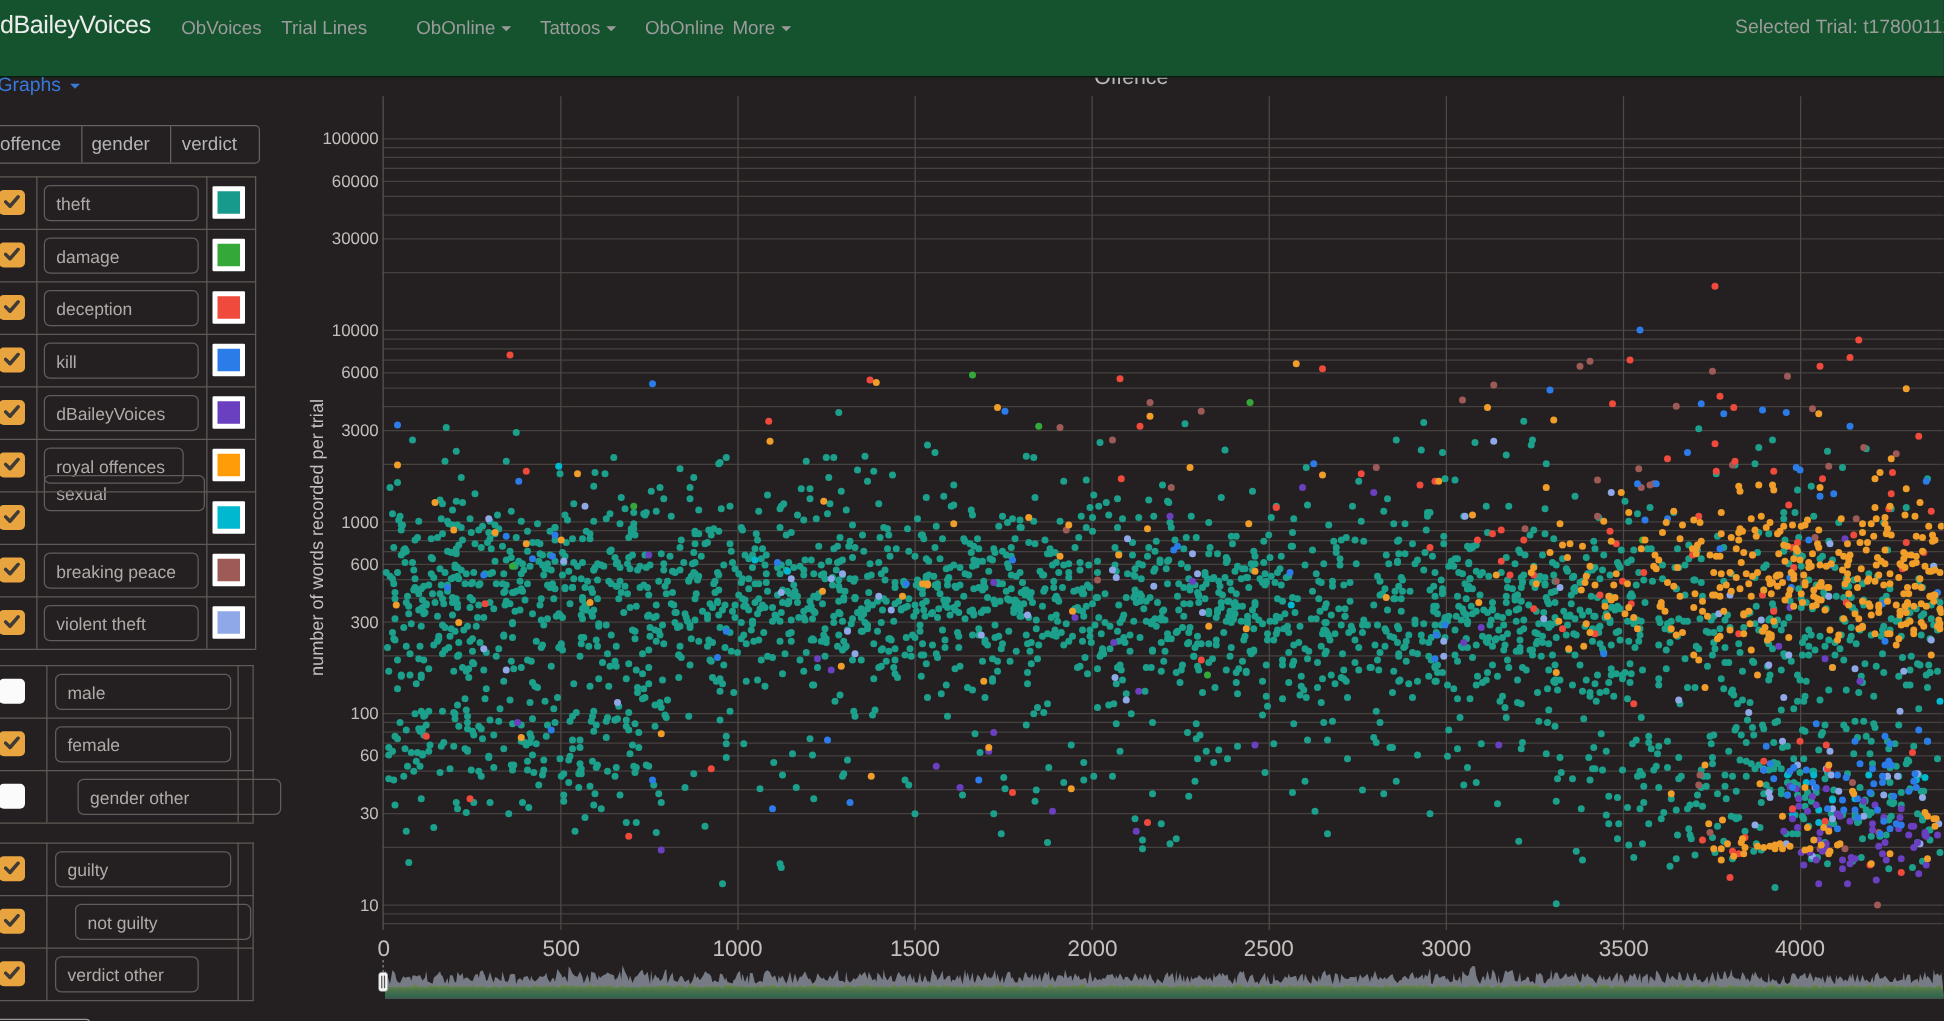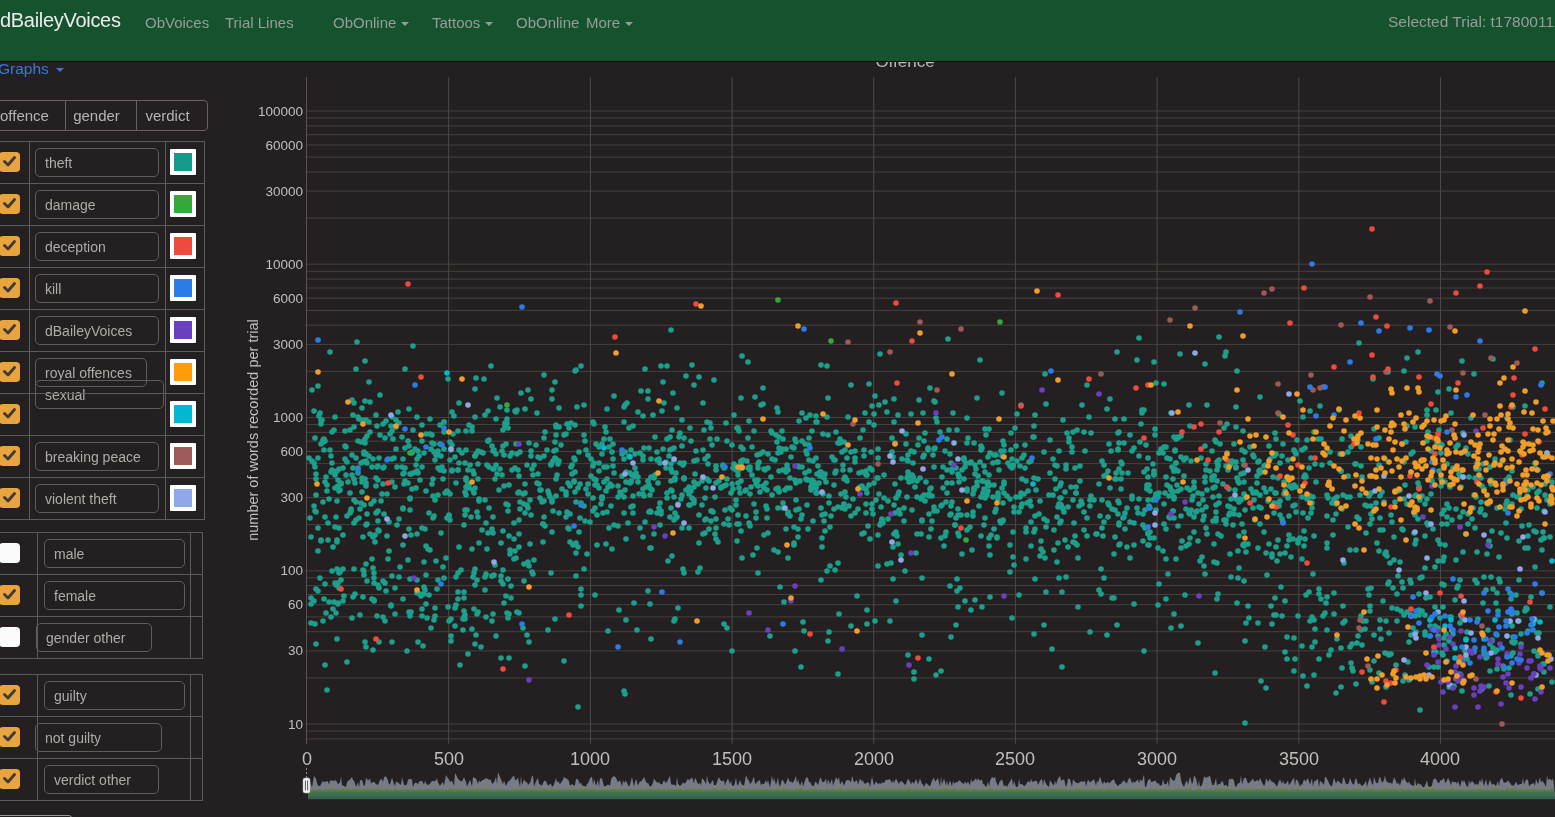--- a/index.html
+++ b/index.html
@@ -3811,35 +3811,35 @@
 <div class="vl" style="left:165px;top:141px;height:378px"></div>
 <div class="vl" style="left:204px;top:141px;height:378px"></div>
 <div class="cbu" style="left:-1px;top:543px"></div>
 <div class="inp" style="left:44px;top:538.5px;width:141px">male</div>
 <div class="cb" style="left:-1px;top:585px"><svg width="13" height="11" viewBox="0 0 13 11">
       <path d="M1.5 5.5 L5 9 L11.5 1.5" stroke="#3e3a36" stroke-width="2.8" fill="none" stroke-linecap="round" stroke-linejoin="round"></path>
     </svg></div>
 <div class="inp" style="left:44px;top:580.5px;width:141px">female</div>
 <div class="hl" style="left:0;top:574px;width:203px"></div>
 <div class="cbu" style="left:-1px;top:627px"></div>
-<div class="inp" style="left:36px;top:622.5px;width:116px">gender other</div>
+<div class="inp" style="left:62px;top:622.5px;width:163px">gender other</div>
 <div class="hl" style="left:0;top:616px;width:203px"></div>
 <div class="hl" style="left:0;top:532px;width:203px"></div>
 <div class="hl" style="left:0;top:658px;width:203px"></div>
 <div class="vl" style="left:37px;top:532px;height:126px"></div>
 <div class="vl" style="left:190px;top:532px;height:126px"></div>
 <div class="vl" style="left:202px;top:532px;height:126px"></div>
 <div class="cb" style="left:-1px;top:685px"><svg width="13" height="11" viewBox="0 0 13 11">
       <path d="M1.5 5.5 L5 9 L11.5 1.5" stroke="#3e3a36" stroke-width="2.8" fill="none" stroke-linecap="round" stroke-linejoin="round"></path>
     </svg></div>
 <div class="inp" style="left:44px;top:680.5px;width:141px">guilty</div>
 <div class="cb" style="left:-1px;top:727px"><svg width="13" height="11" viewBox="0 0 13 11">
       <path d="M1.5 5.5 L5 9 L11.5 1.5" stroke="#3e3a36" stroke-width="2.8" fill="none" stroke-linecap="round" stroke-linejoin="round"></path>
     </svg></div>
-<div class="inp" style="left:35px;top:722.5px;width:127px">not guilty</div>
+<div class="inp" style="left:60px;top:722.5px;width:141px">not guilty</div>
 <div class="hl" style="left:0;top:716px;width:203px"></div>
 <div class="cb" style="left:-1px;top:769px"><svg width="13" height="11" viewBox="0 0 13 11">
       <path d="M1.5 5.5 L5 9 L11.5 1.5" stroke="#3e3a36" stroke-width="2.8" fill="none" stroke-linecap="round" stroke-linejoin="round"></path>
     </svg></div>
 <div class="inp" style="left:44px;top:764.5px;width:115px">verdict other</div>
 <div class="hl" style="left:0;top:758px;width:203px"></div>
 <div class="hl" style="left:0;top:674px;width:203px"></div>
 <div class="hl" style="left:0;top:800px;width:203px"></div>
 <div class="vl" style="left:37px;top:674px;height:126px"></div>
 <div class="vl" style="left:190px;top:674px;height:126px"></div>

